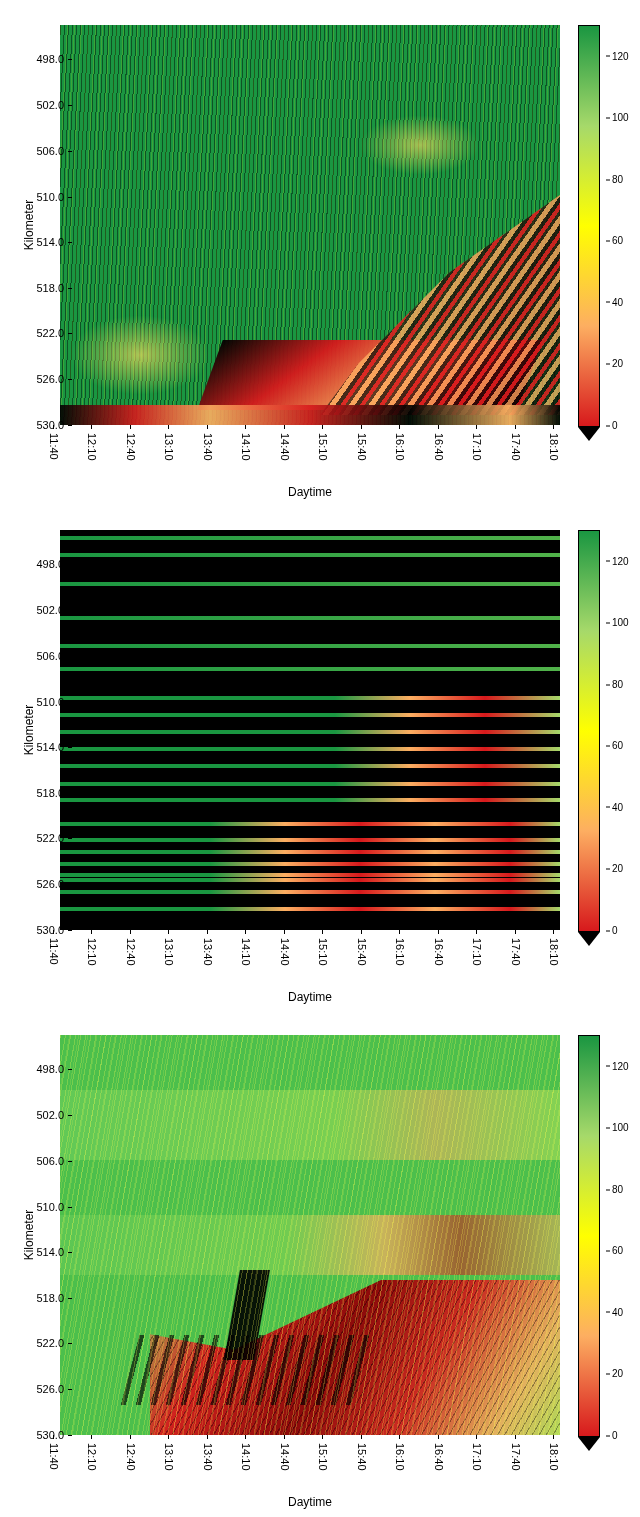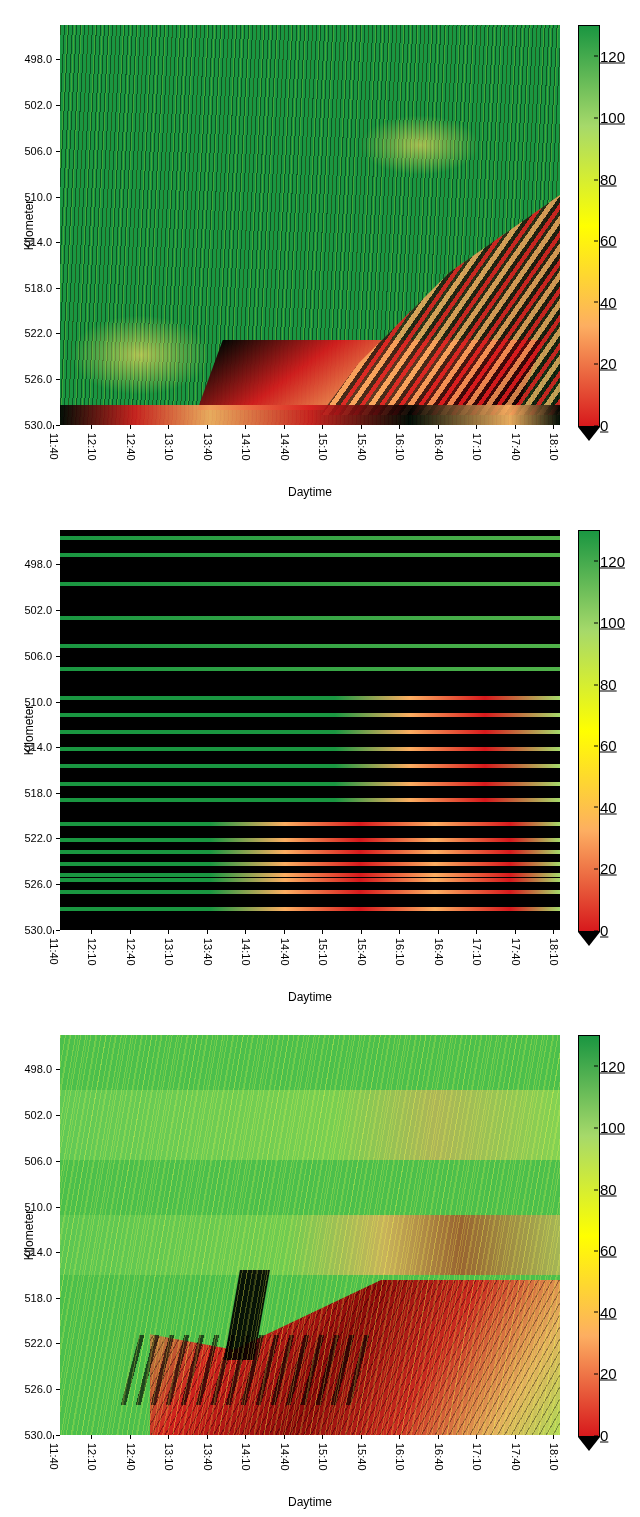--- a/index.html
+++ b/index.html
@@ -42,21 +42,21 @@
   .xlabel {
     position: absolute;
     left: 60px;
     width: 500px;
     text-align: center;
     bottom: 6px;
     font-size: 12px;
   }
   .yticks {
     position: absolute;
-    left: 0;
+    left: 12px;
     top: 15px;
     width: 56px;
     height: 400px;
   }
   .ytick {
     position: absolute;
     right: 4px;
     transform: translateY(-50%);
     font-size: 11px;
   }
@@ -119,24 +119,23 @@
   }
   .cbar-ticks {
     position: absolute;
     left: 600px;
     top: 15px;
     width: 30px;
     height: 400px;
   }
   .cbar-tick {
     position: absolute;
-    left: 0;
+    left: 12px;
     transform: translateY(-50%);
-    font-size: 15px;
-    text-decoration: underline;
+    font-size: 10px;
   }
   .cbar-tick::before {
     content: "";
     position: absolute;
     left: -6px;
     top: 50%;
     width: 4px;
     height: 1px;
     background: #000;
   }

